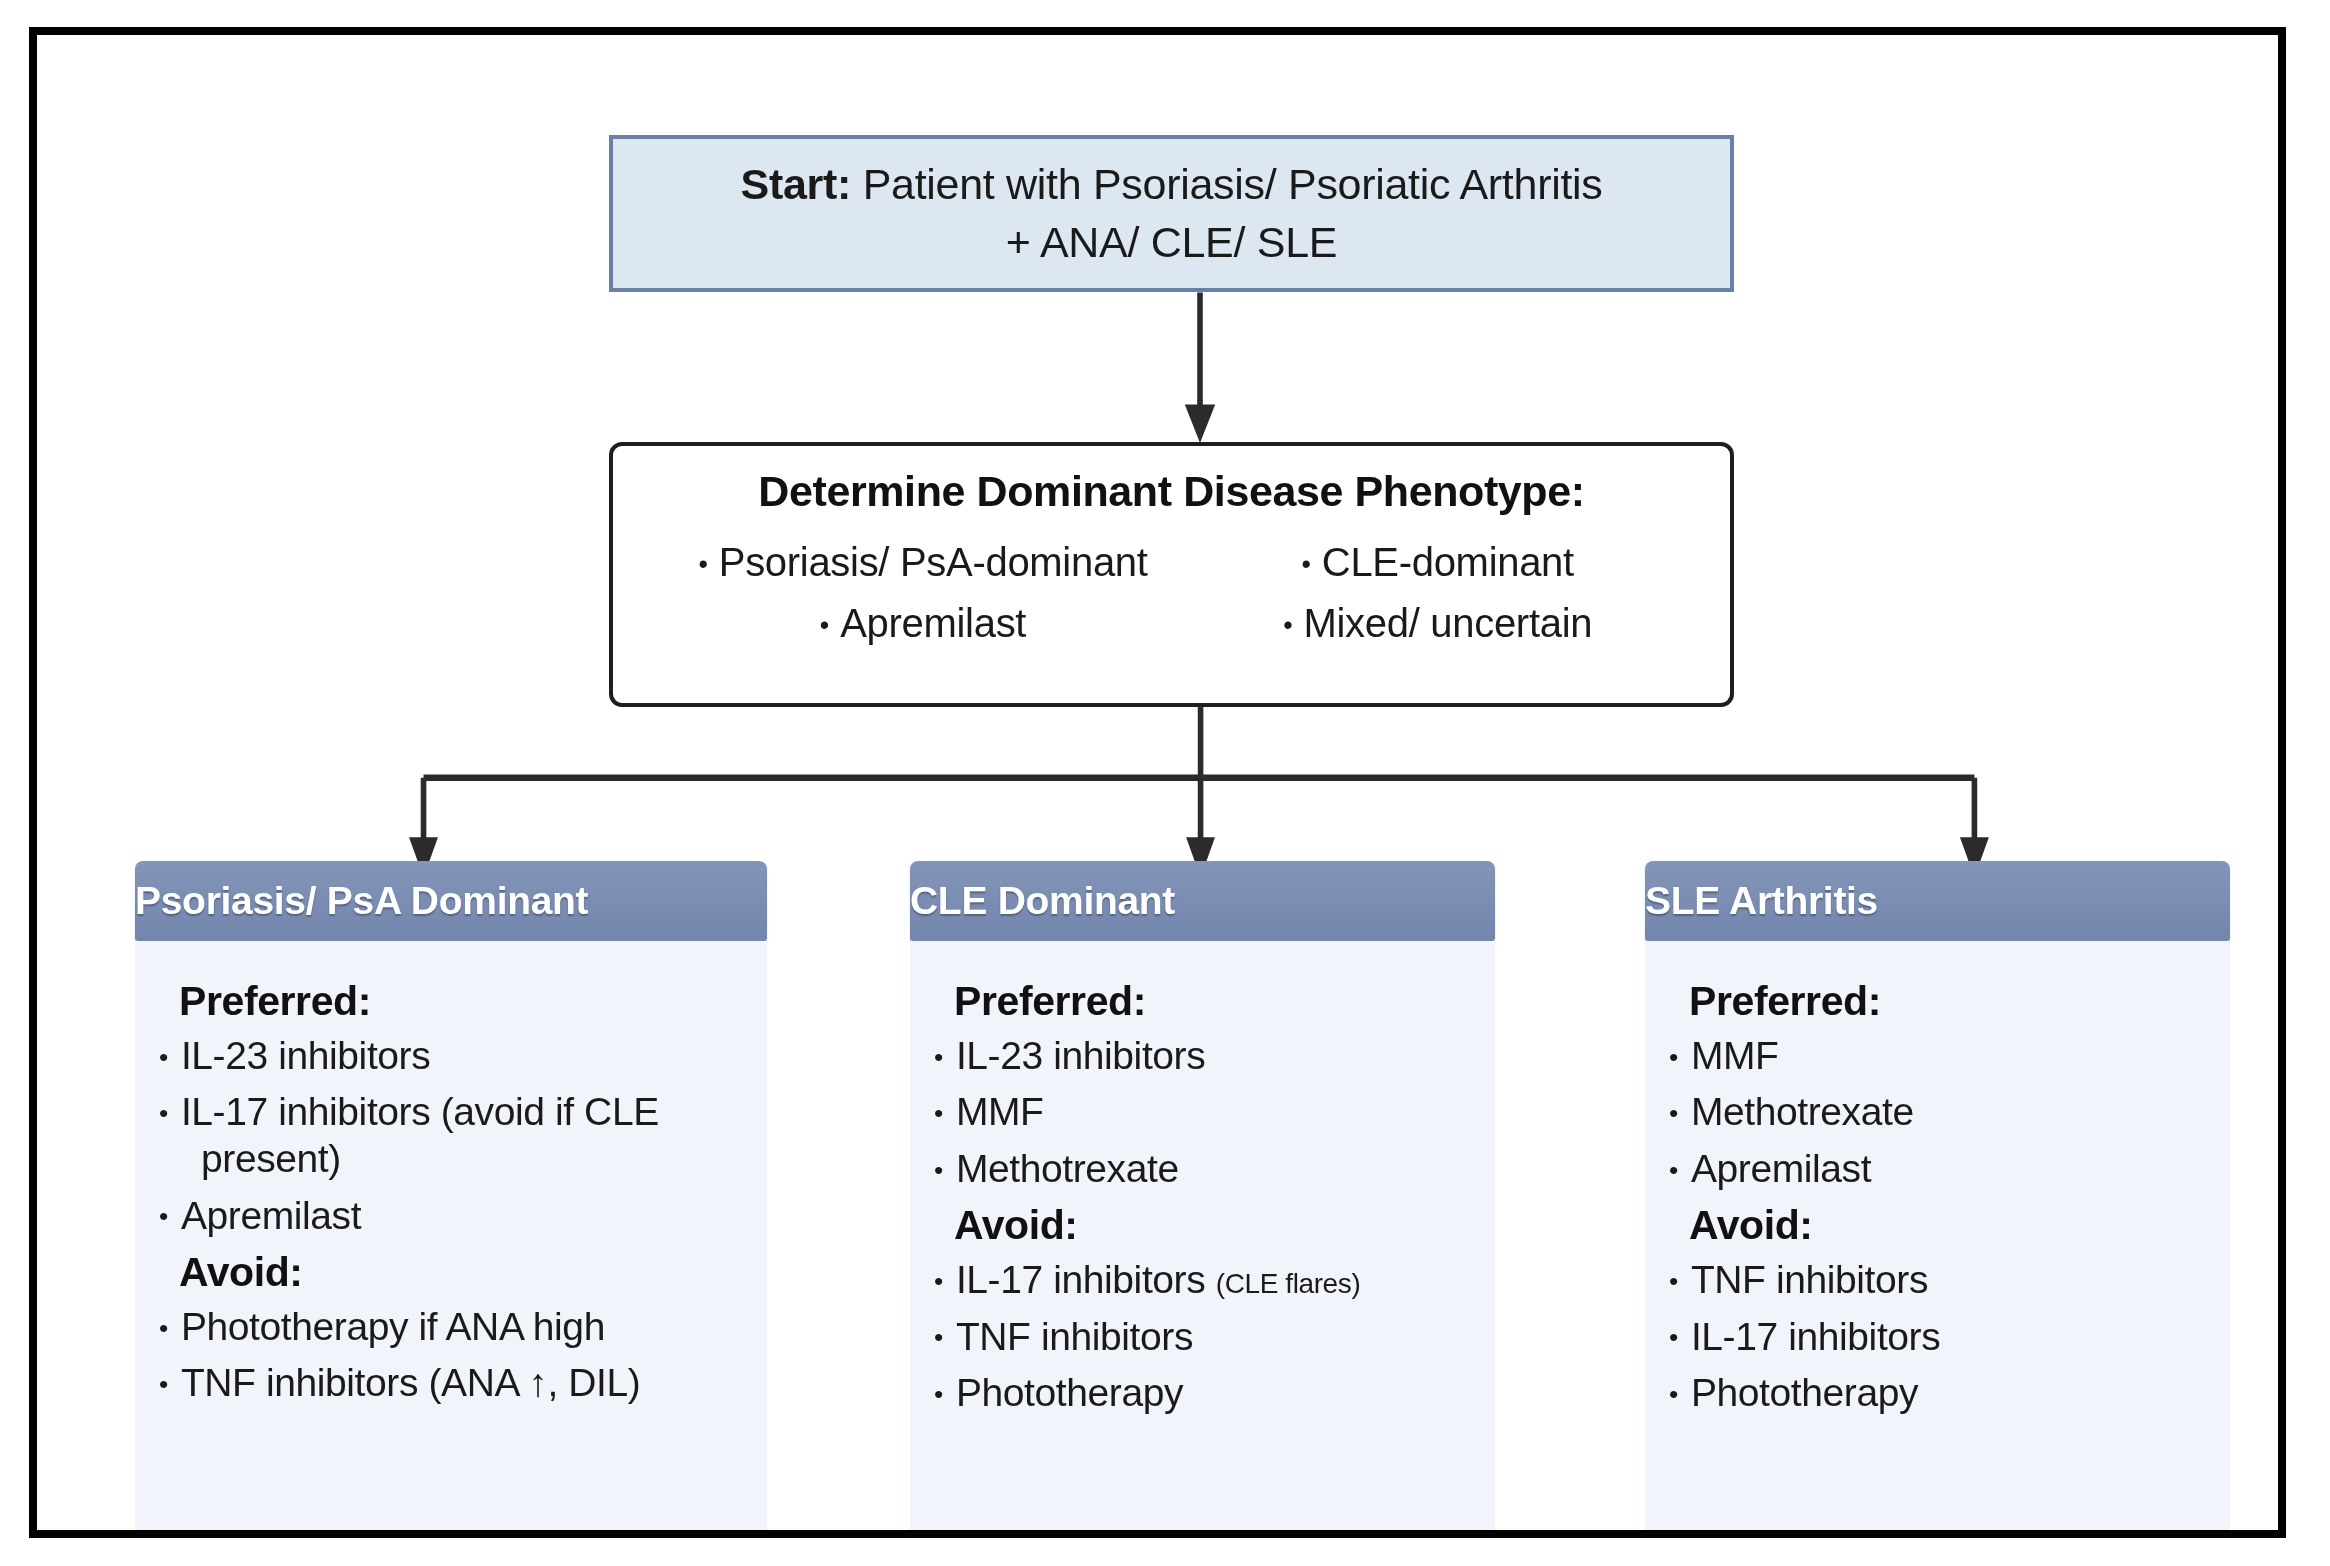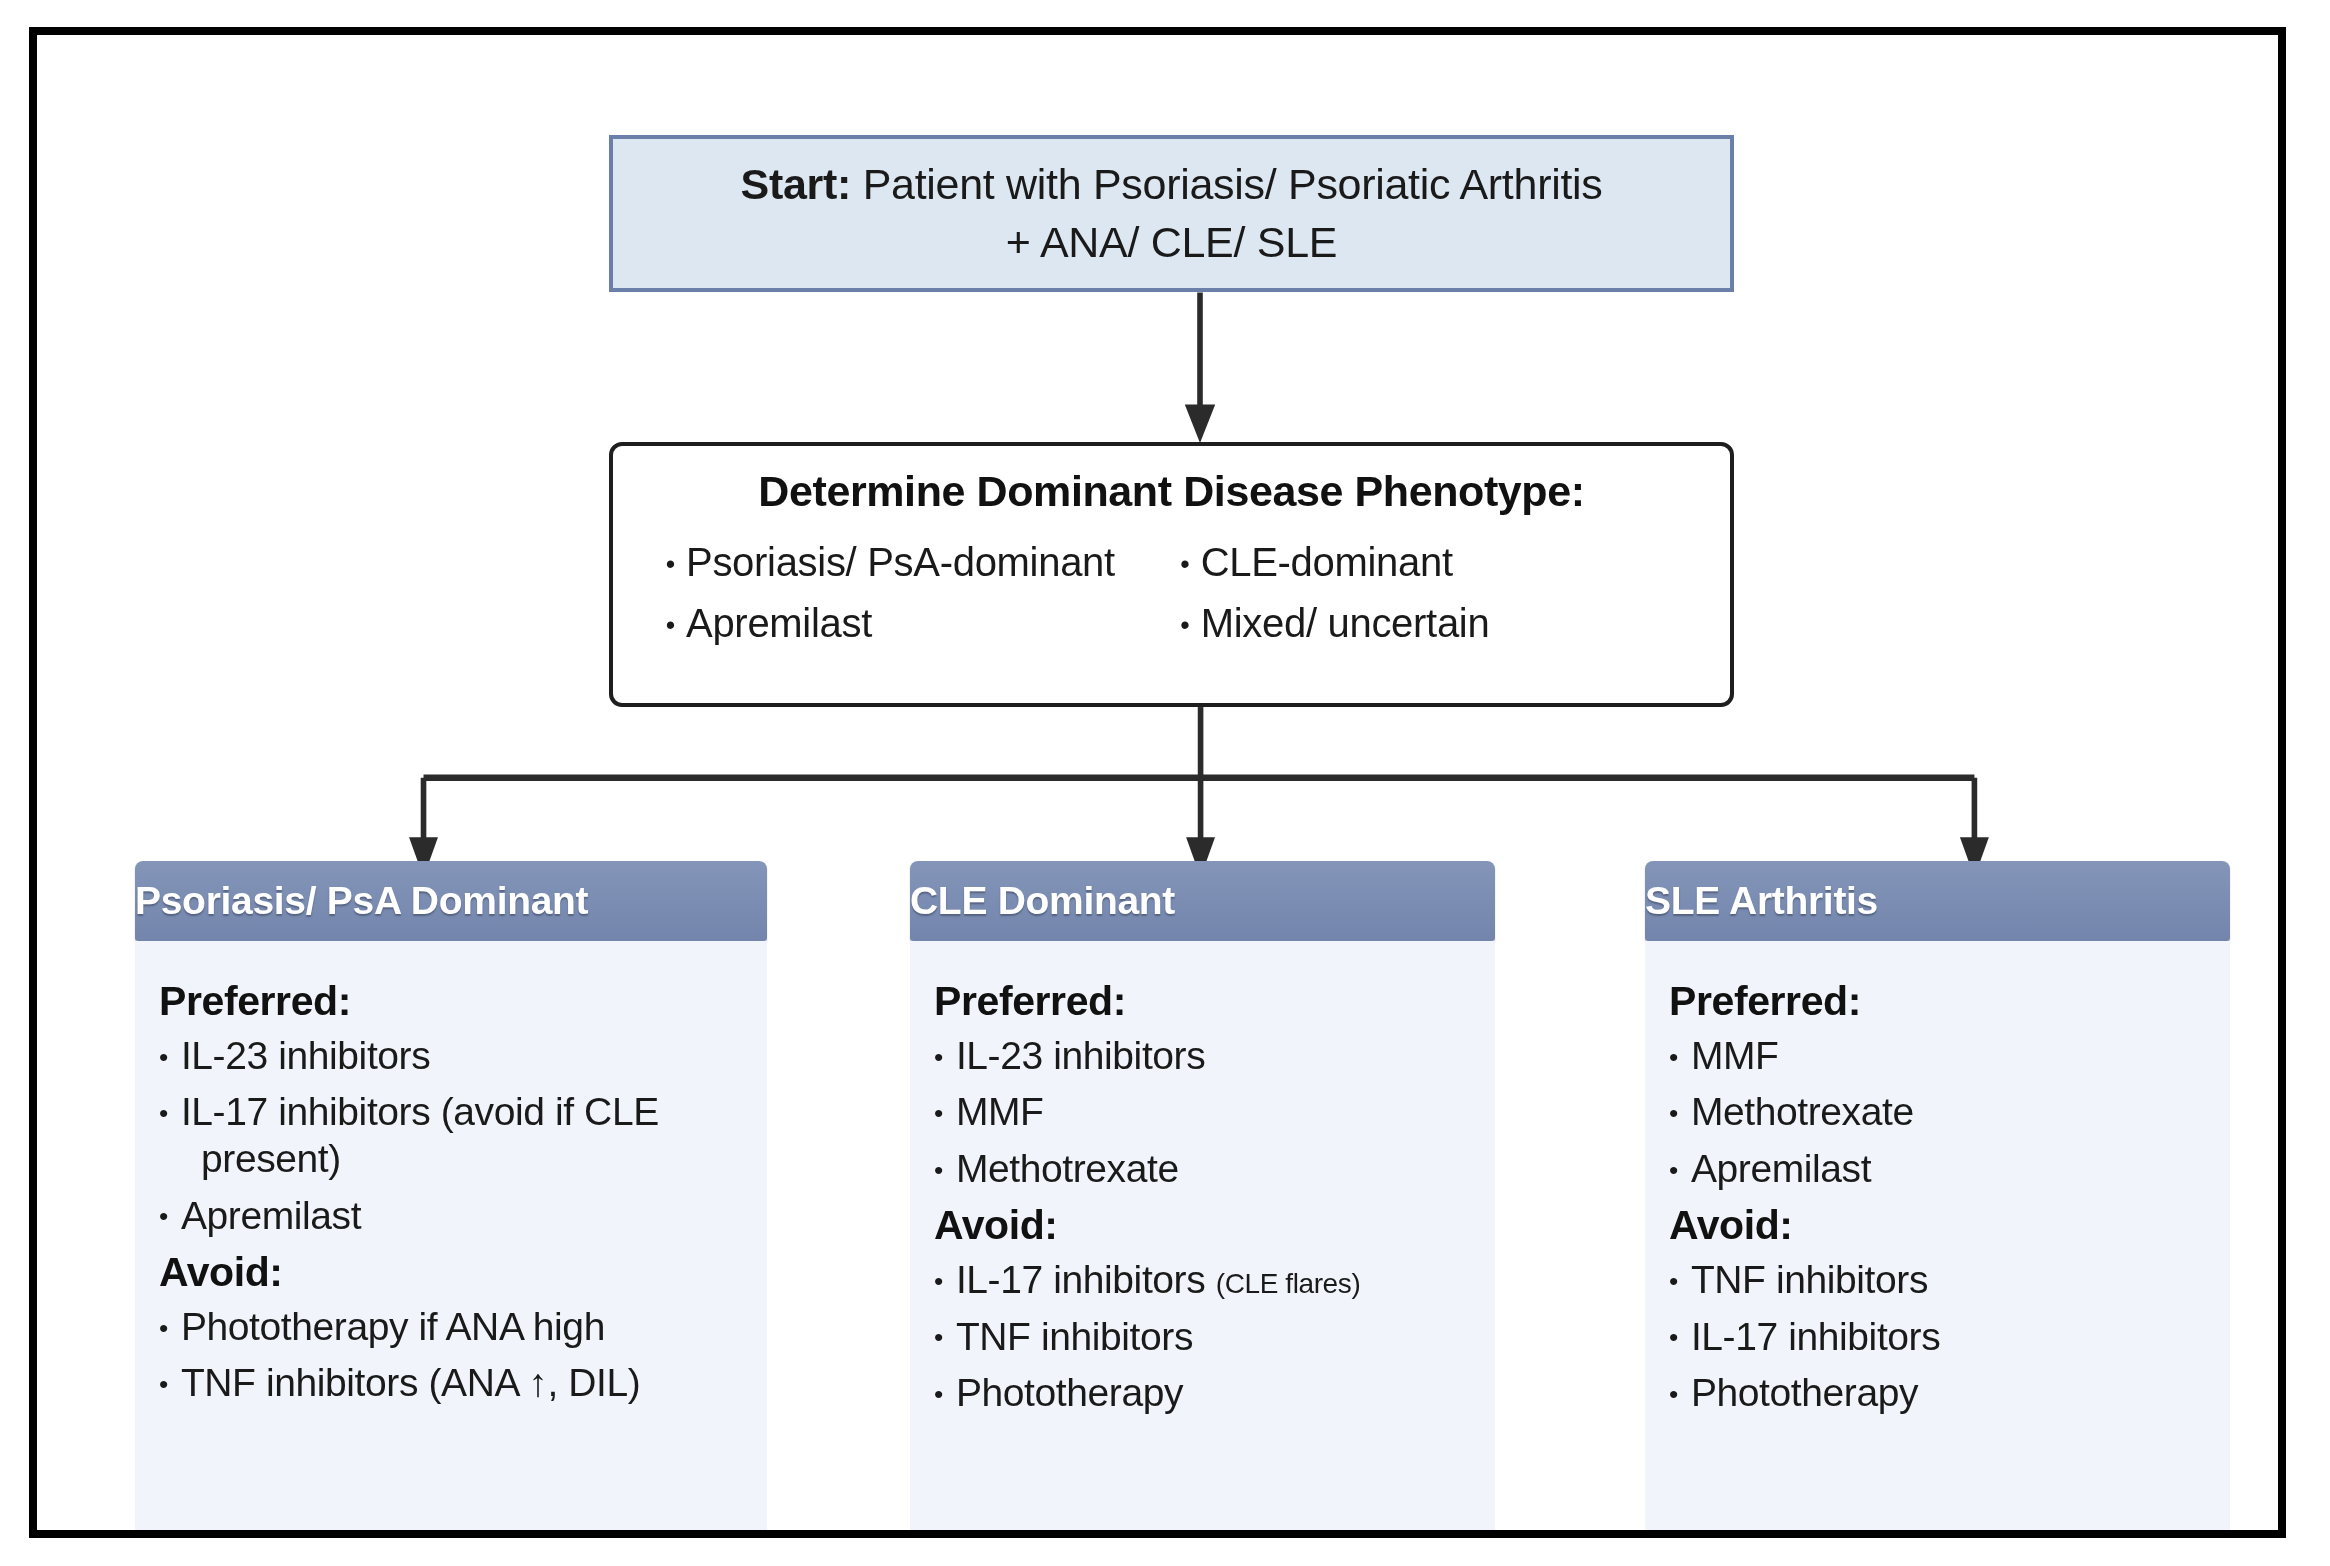--- a/index.html
+++ b/index.html
@@ -85,20 +85,21 @@
     font-size: 43px;
     font-weight: bold;
     color: #111111;
     letter-spacing: -0.4px;
     margin-bottom: 21px;
   }
   #decision-cols {
     display: flex;
     gap: 0px;
     padding-left: 17.7px;
+    text-align: center;
   }
   .dec-col { width: 50%; }
   .dec-item {
     font-size: 40px;
     color: #1a1a1a;
     letter-spacing: -0.3px;
     line-height: 1.28;
     margin-bottom: 9.6px;
     white-space: nowrap;
   }
@@ -149,20 +150,21 @@
     height: 627px;
     box-sizing: border-box;
     overflow: hidden;
   }
   .col-sub {
     font-size: 41px;
     font-weight: bold;
     color: #111111;
     letter-spacing: -0.4px;
     margin-bottom: 8px;
+    margin-left: 20px;
   }
   .col-item {
     font-size: 39px;
     color: #1a1a1a;
     letter-spacing: -0.4px;
     line-height: 1.20;
     margin-bottom: 9.6px;
     padding-left: 42px;
     text-indent: -42px;
   }

